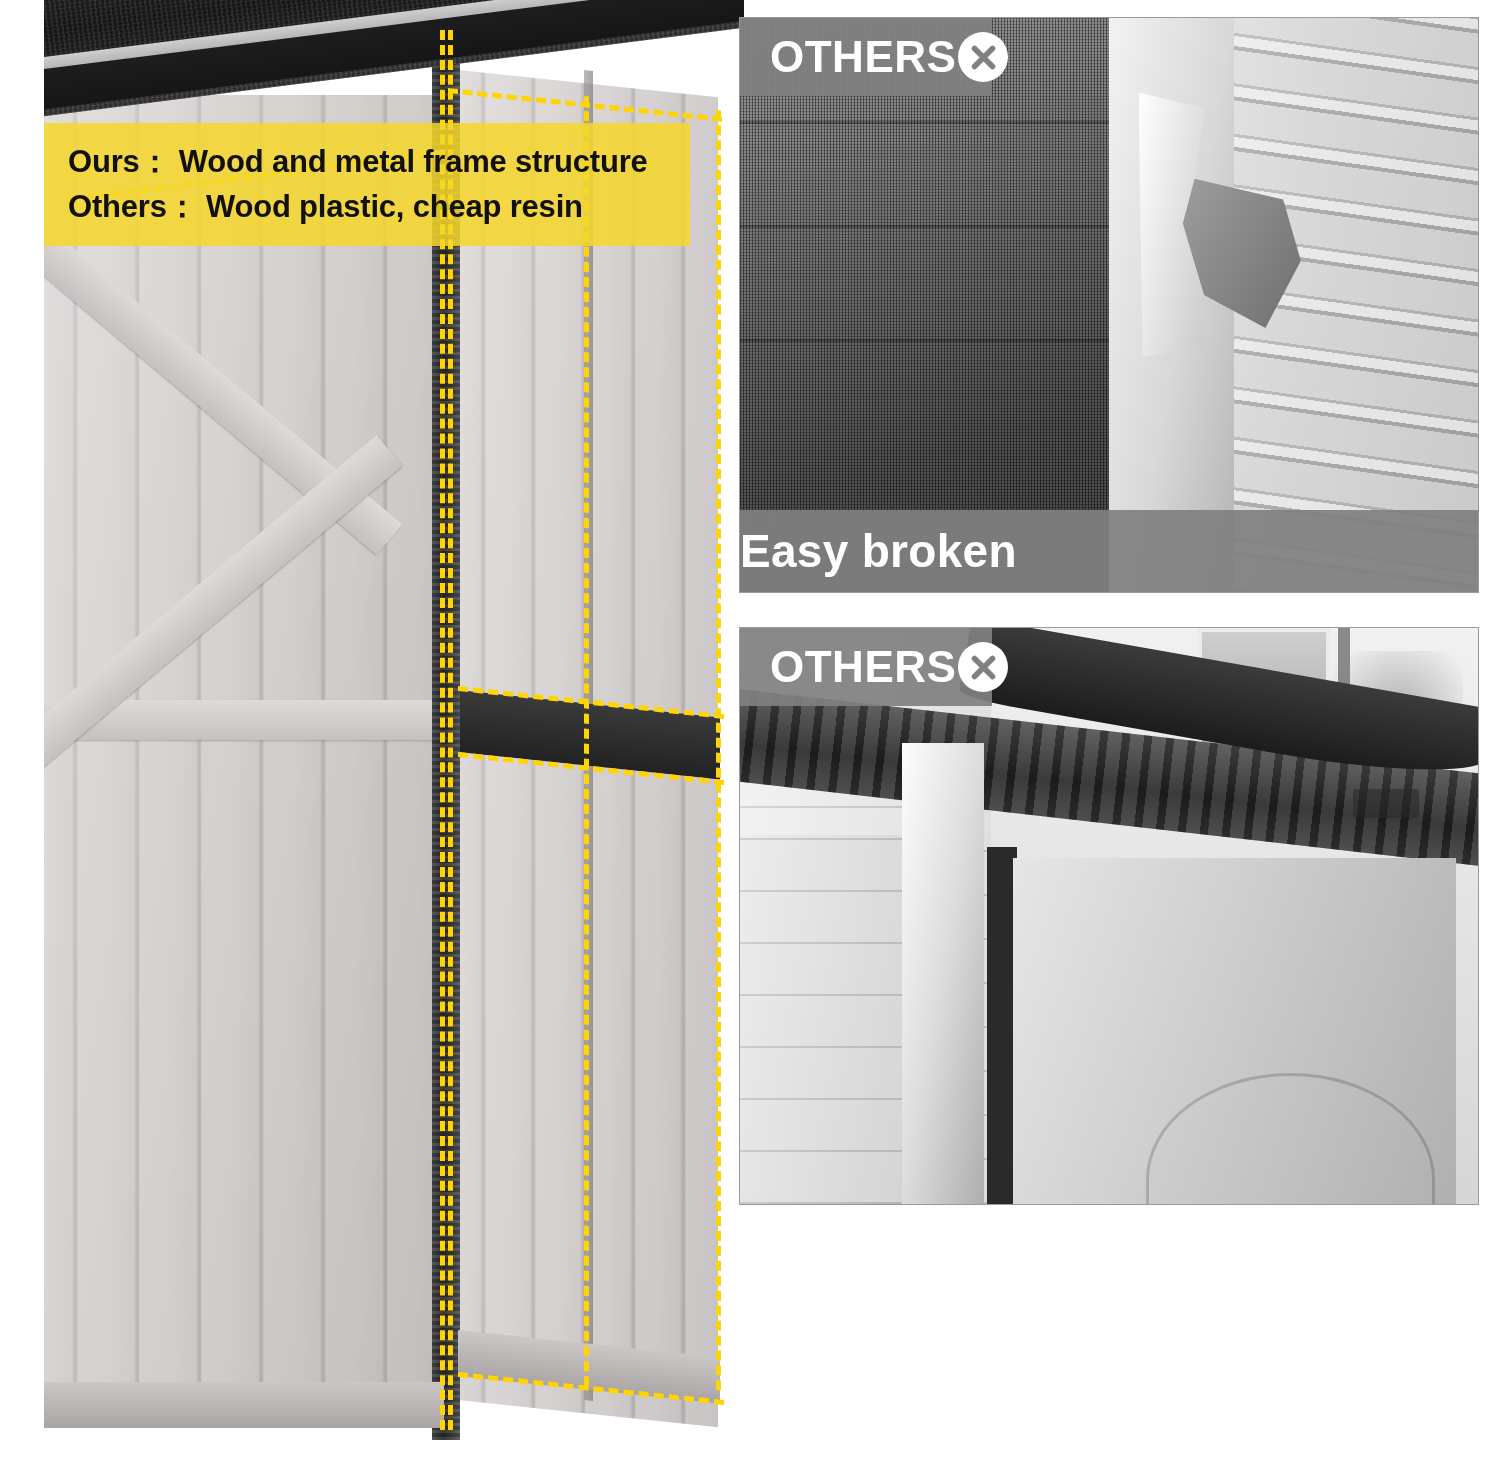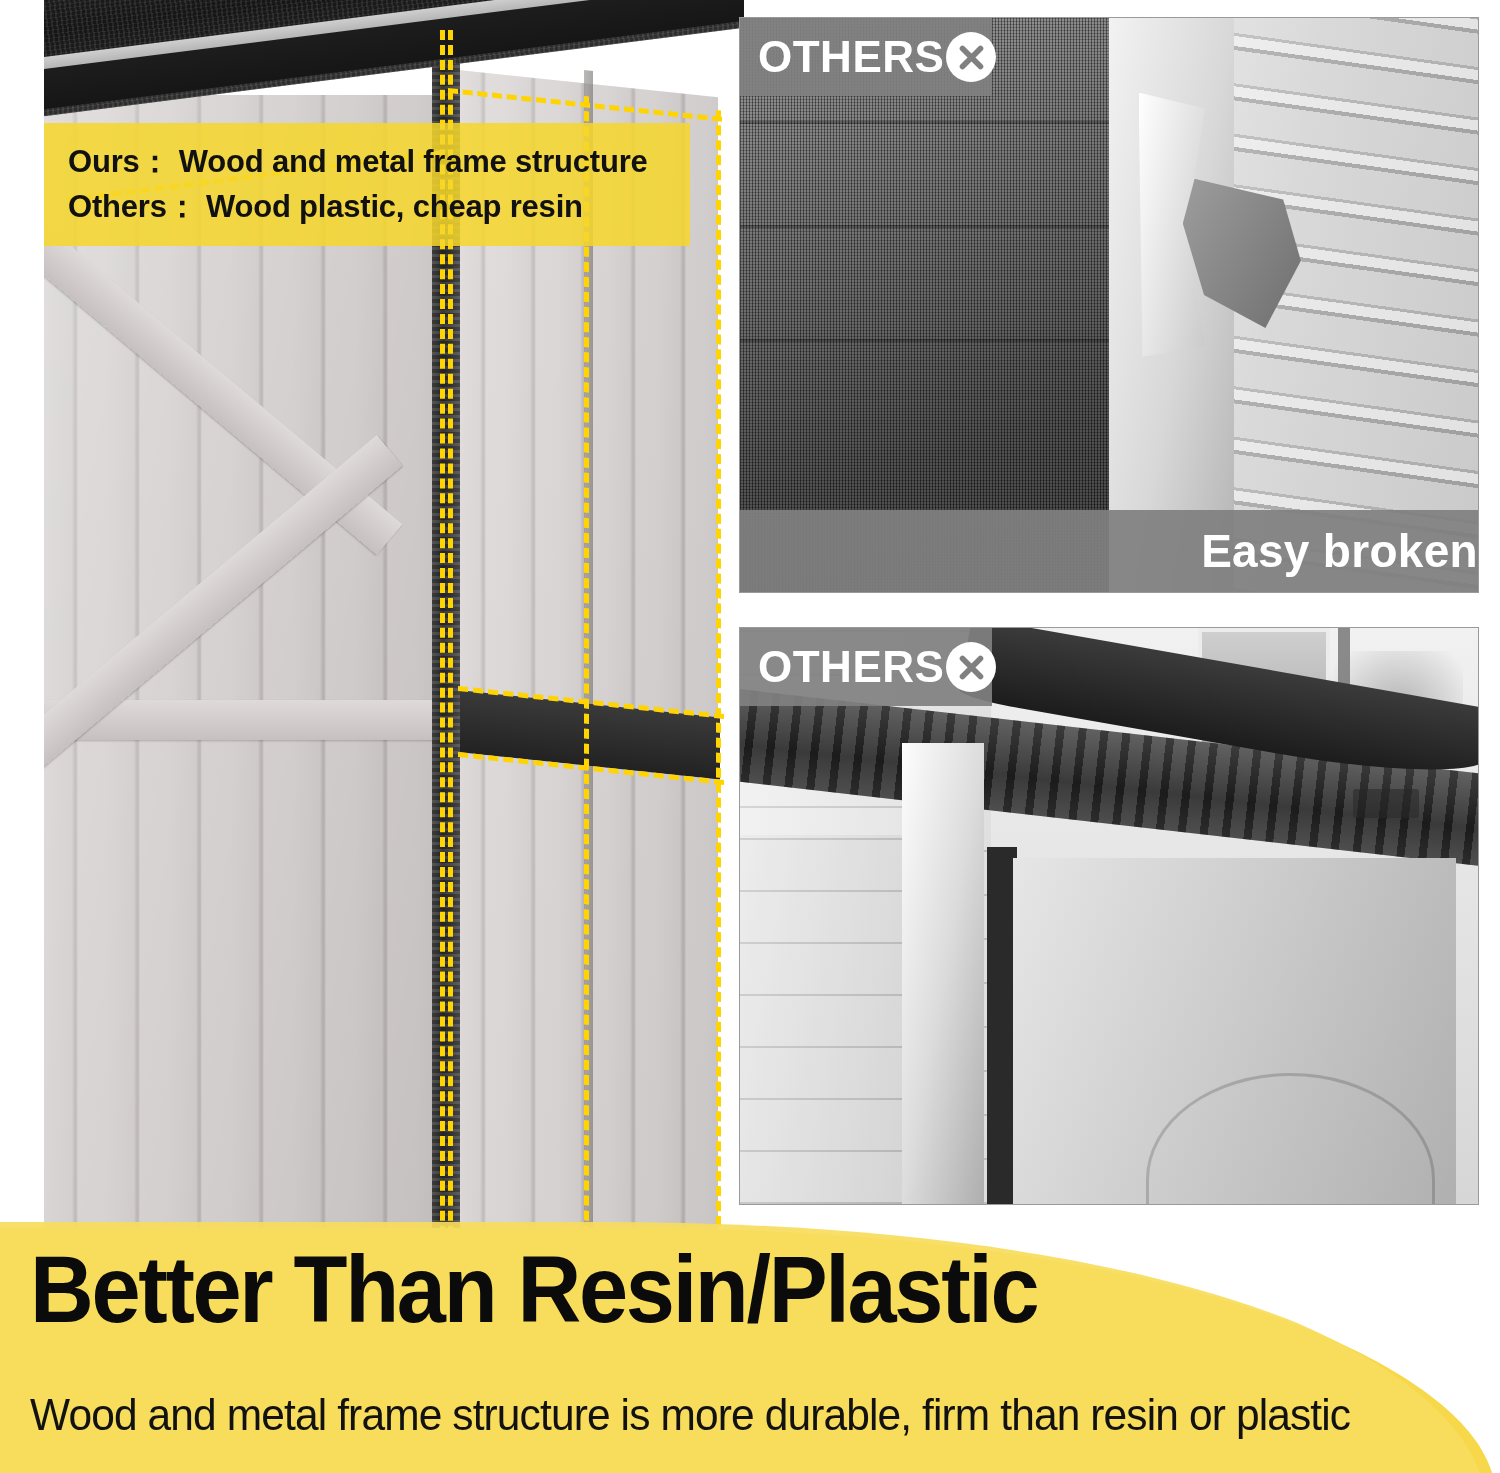--- a/index.html
+++ b/index.html
@@ -83,31 +83,31 @@
 
   
   .photo-card{position:absolute;overflow:hidden;background:#7d7d7d;
      box-shadow:0 0 0 1px #9a9a9a;}
   #photo-top{left:740px;top:18px;width:738px;height:574px;}
   #photo-bottom{left:740px;top:628px;width:738px;height:576px;}
 
   
   .others-badge{position:absolute;left:0;top:0;width:252px;height:78px;
      background:rgba(128,128,128,.92);display:flex;align-items:center;
-     justify-content:flex-start;padding-left:18px;box-sizing:border-box;z-index:6;}
+     justify-content:flex-start;padding-left:30px;box-sizing:border-box;z-index:6;}
   .others-badge .otxt{font-size:44px;font-weight:700;color:#ffffff;letter-spacing:.5px;
      font-family:"Liberation Sans",sans-serif;}
   .x-circle{width:50px;height:50px;border-radius:50%;background:#ffffff;margin-left:2px;
      display:flex;align-items:center;justify-content:center;flex:0 0 auto;}
   .x-circle svg{width:27px;height:27px;display:block;}
 
   
   .caption-bar{position:absolute;left:0;bottom:0;width:100%;height:82px;
      background:rgba(128,128,128,.93);display:flex;align-items:center;
-     justify-content:flex-end;z-index:6;}
+     justify-content:flex-start;z-index:6;}
   .caption-bar .ctxt{font-size:46px;font-weight:600;color:#ffffff;
      font-family:"Liberation Sans",sans-serif;letter-spacing:.3px;}
 
   
   .tp-mesh{position:absolute;left:0;top:0;width:62%;height:100%;
      background:linear-gradient(165deg,#8d8d8d 0%,#6a6a6a 30%,#3d3d3d 70%,#2e2e2e 100%);}
   .tp-mesh::after{content:"";position:absolute;inset:0;
      background:repeating-linear-gradient(90deg,rgba(0,0,0,.38) 0 1px,rgba(255,255,255,.06) 1px 3px),
                 repeating-linear-gradient(0deg,rgba(0,0,0,.22) 0 1px,rgba(255,255,255,.05) 1px 3px);}
   .tp-mesh-band{position:absolute;left:0;width:100%;height:3px;background:rgba(0,0,0,.35);}
@@ -258,20 +258,14 @@
       <span class="otxt">OTHERS</span>
       <span class="x-circle">
         <svg viewBox="0 0 24 24" aria-hidden="true">
             <path d="M4 4 L20 20 M20 4 L4 20" stroke="#808080" stroke-width="5" stroke-linecap="round"></path>
           </svg>
       </span>
     </div>
 
   </div>
 
-  <div id="banner">
-    <div class="bg"></div>
-    <div class="bg2"></div>
-    <div class="headline">Better Than Resin/Plastic</div>
-    <div class="subline">Wood and metal frame structure is more durable, firm than resin or plastic</div>
-  </div>
 
 </div>
 
 </body></html>

